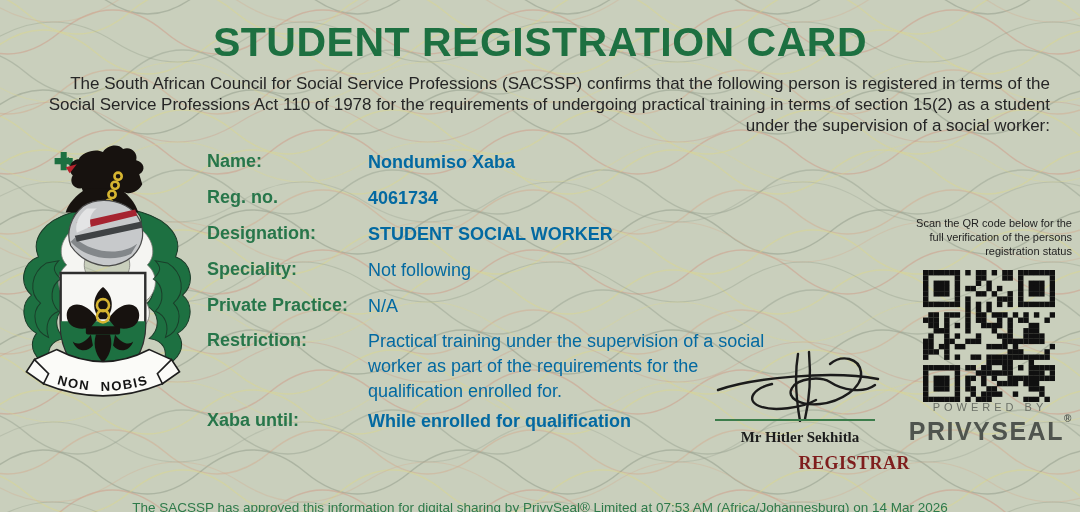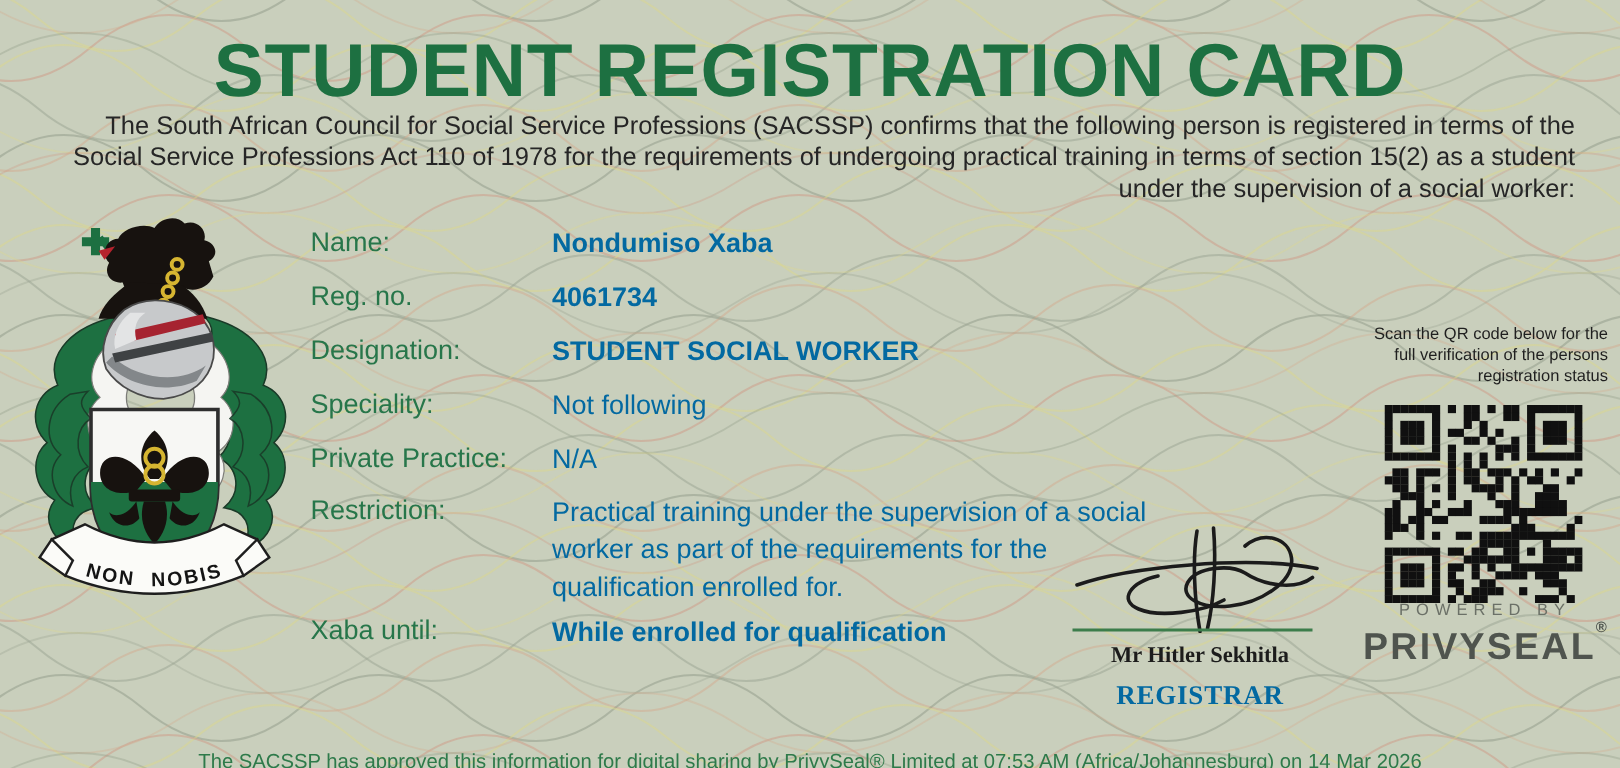--- a/index.html
+++ b/index.html
@@ -10,35 +10,35 @@
     position:relative; width:1080px; height:512px;
     background:#c9cfbc; overflow:hidden;
   }
   .waves {
     position:absolute; left:0; top:0; width:1080px; height:512px;
     pointer-events:none;
   }
 
   .title {
     position:absolute; top:22px; left:0; width:1080px;
-    text-align:center; font-size:50px; font-weight:700;
+    text-align:center; font-size:41px; font-weight:700;
     letter-spacing:0.5px; color:#1d7041; line-height:1;
   }
 
   .intro {
     position:absolute; top:73px; left:30px; width:1020px;
     text-align:right; font-size:17px; line-height:21px; color:#262626;
   }
 
   .crest { position:absolute; left:16px; top:142px; width:182px; height:272px; }
 
   .fields { position:absolute; left:207px; top:0; width:560px; }
   .field-row { position:absolute; left:0; display:flex; width:560px; }
   .flabel {
-    flex:0 0 161px; font-size:18px; font-weight:400; color:#27764a;
+    flex:0 0 161px; font-size:18px; font-weight:700; color:#27764a;
     line-height:23px;
   }
   .fvalue {
     font-size:18px; color:#0369a1; line-height:25px; max-width:398px;
   }
   .fvalue.bold { font-weight:700; }
 
   .qr-instructions {
     position:absolute; left:908px; top:216px; width:164px;
     text-align:right; font-size:11px; line-height:14px; color:#1f1f1f;
@@ -61,23 +61,23 @@
   .signature-line {
     position:absolute; left:715px; top:419px; width:160px; height:2px;
     background:#3c7d4b;
   }
   .signatory-name {
     position:absolute; left:690px; top:429px; width:220px; text-align:center;
     font-family:"Liberation Serif", serif; font-weight:700; font-size:15px;
     color:#1c1c1c;
   }
   .signatory-title {
-    position:absolute; left:690px; top:453px; width:220px; text-align:center;
+    position:absolute; left:690px; top:453px; width:220px; text-align:right;
     font-family:"Liberation Serif", serif; font-weight:700; font-size:18px;
-    letter-spacing:0.5px; color:#0369a1;
+    letter-spacing:0.5px; color:#7f1d1d;
   }
 
   .footer {
     position:absolute; left:0; top:500px; width:1080px; text-align:center;
     font-size:13.5px; color:#2e7a4a;
   }
 </style>
 </head>
 <body>
 

